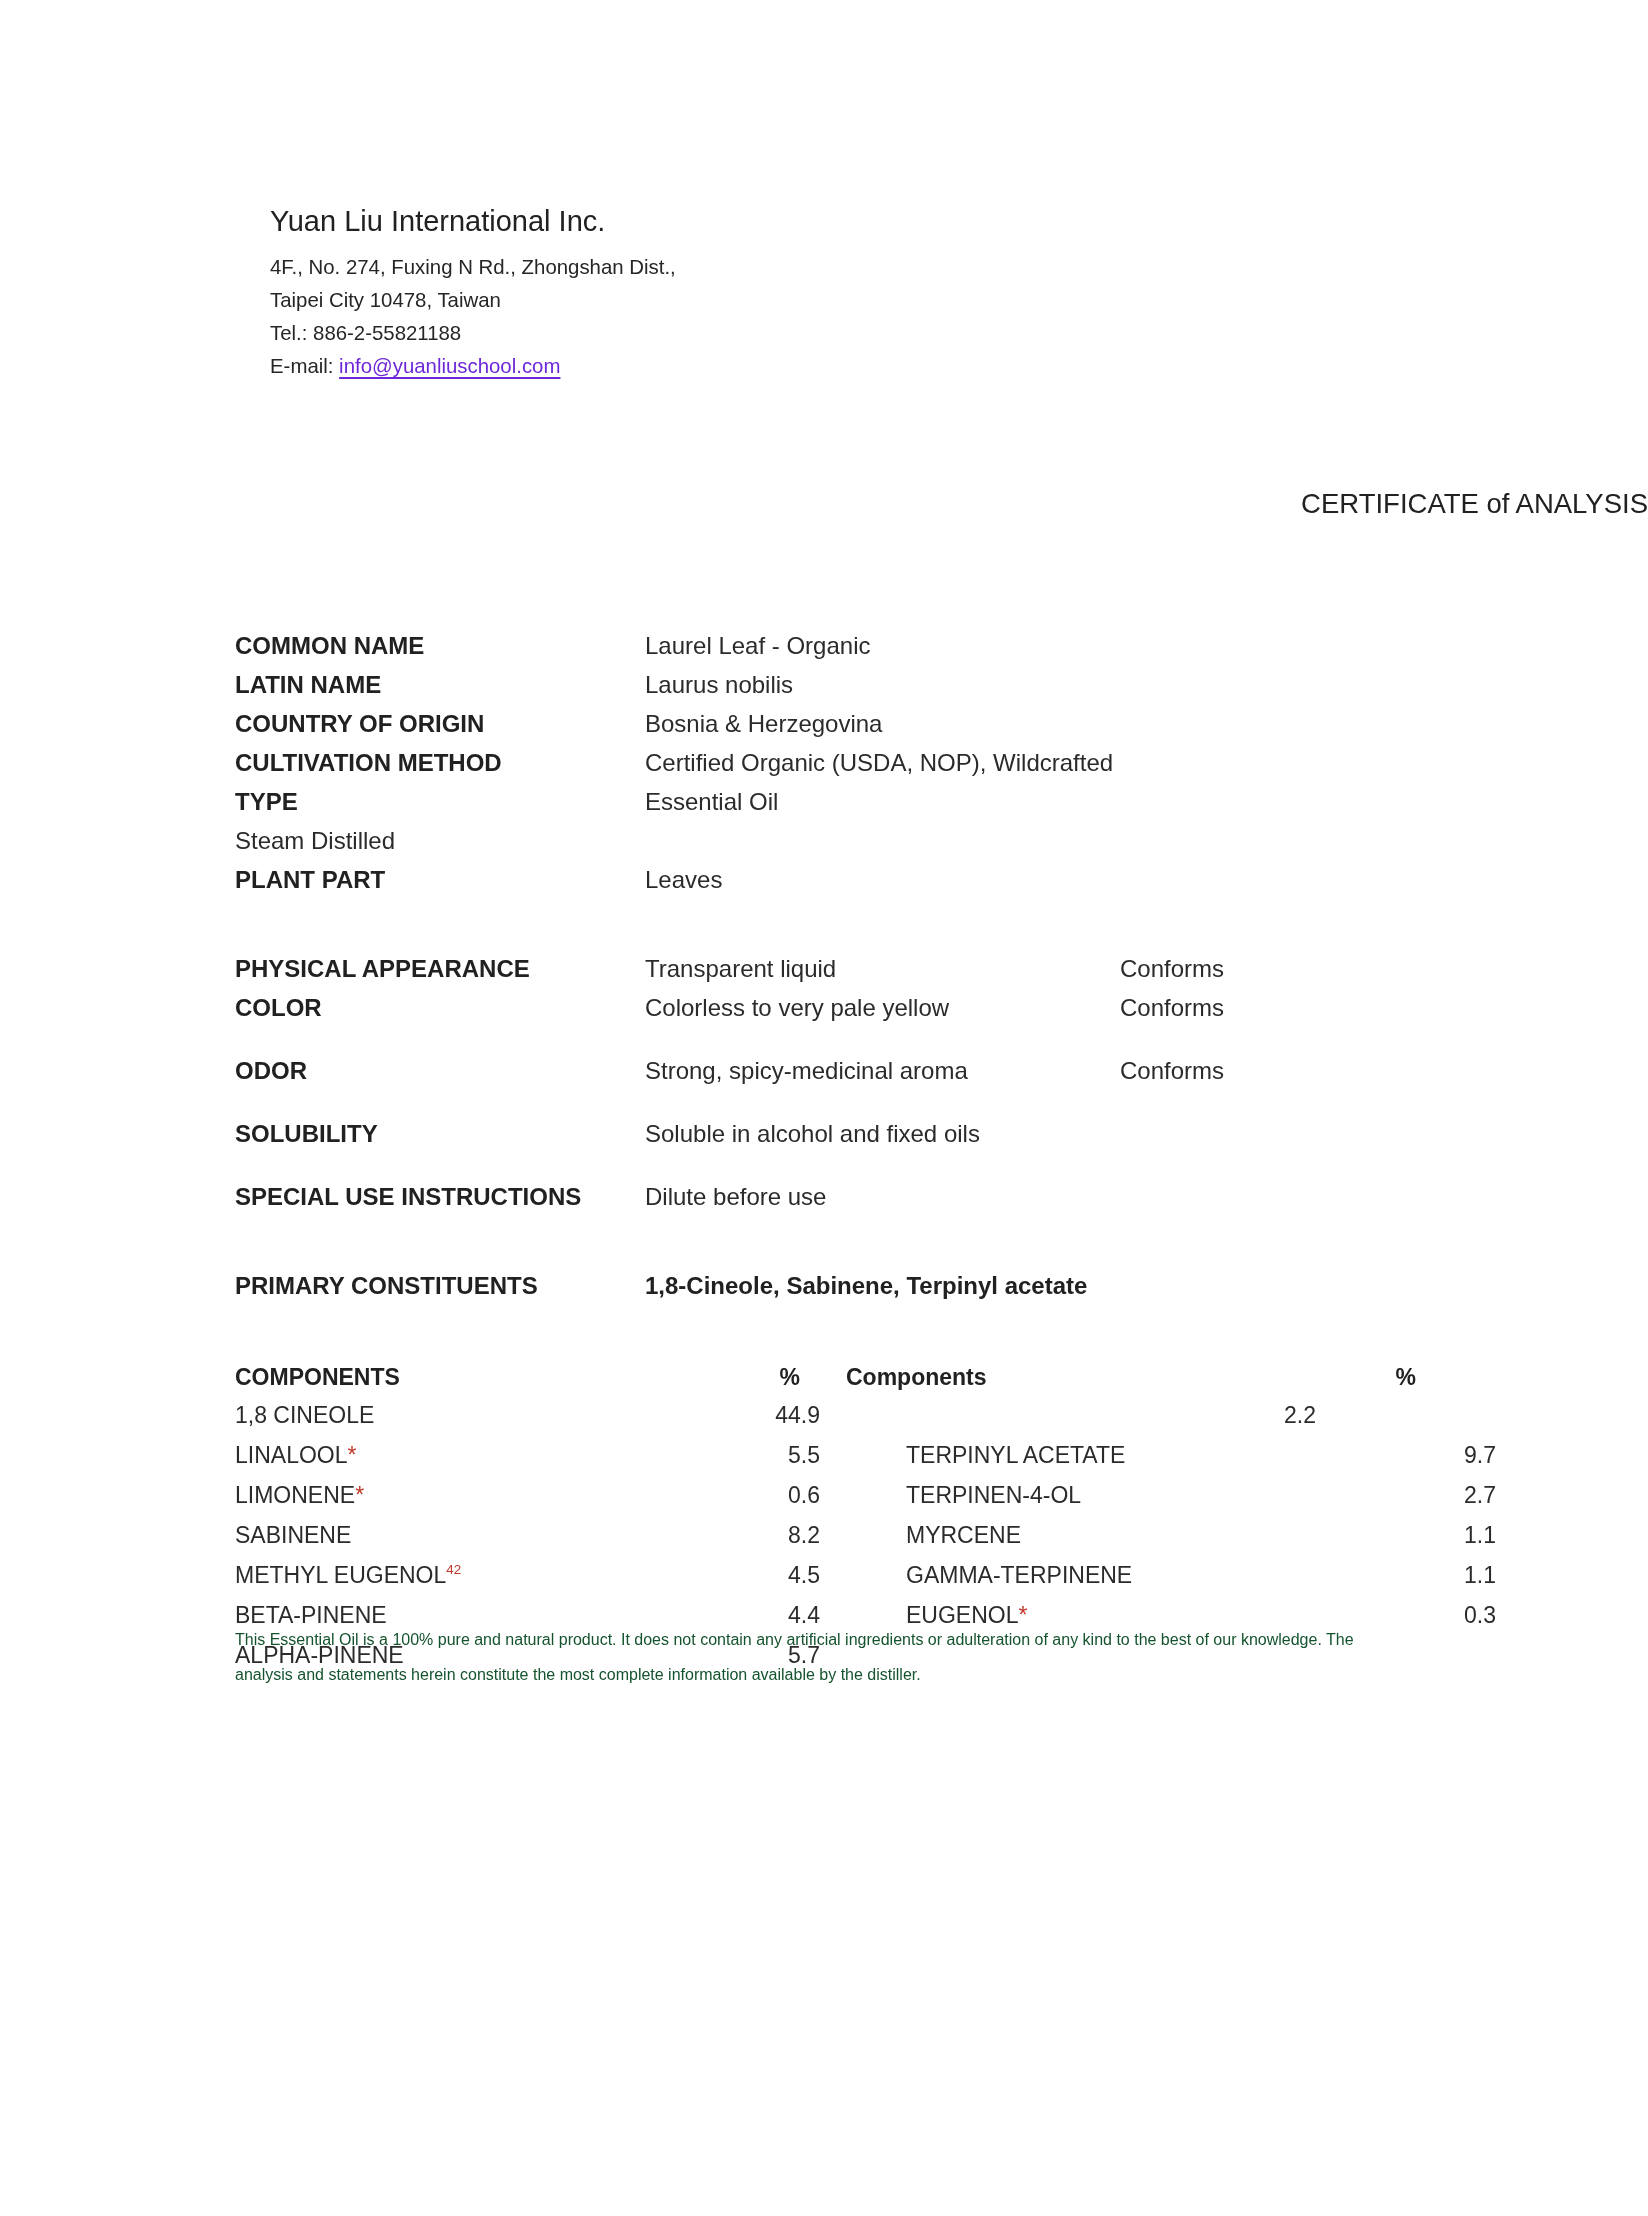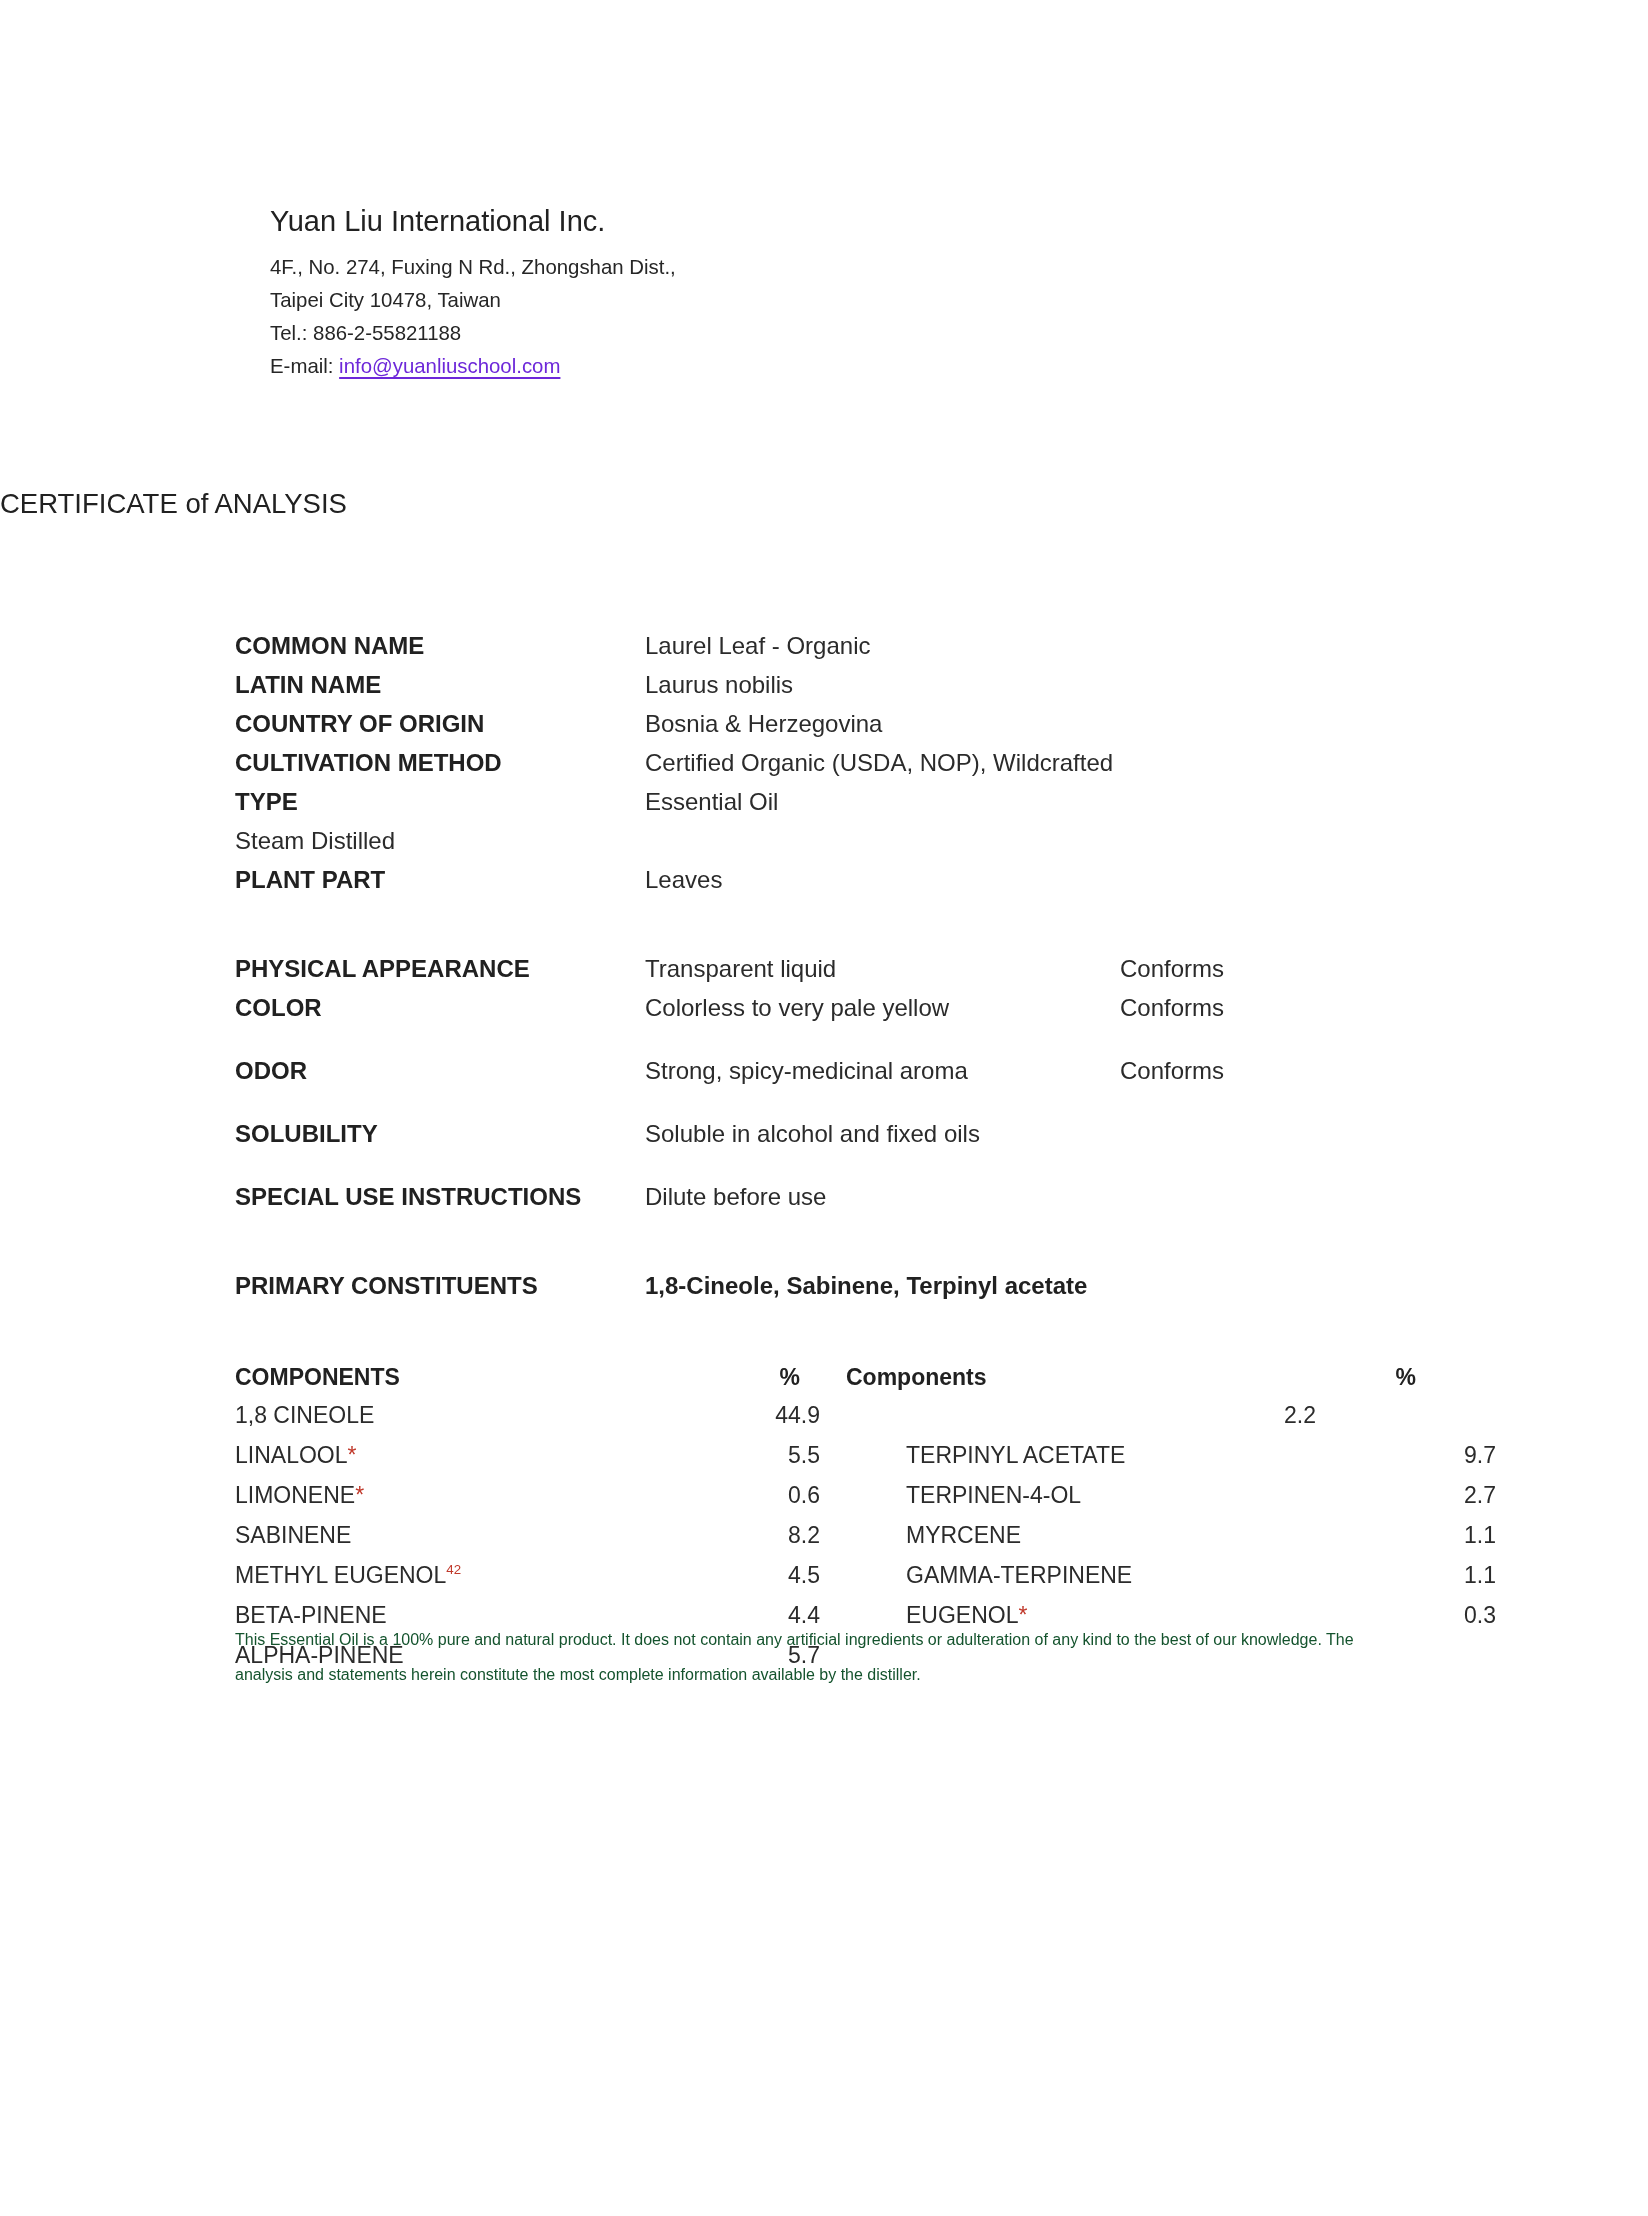--- a/index.html
+++ b/index.html
@@ -12,21 +12,21 @@
     color:#262626;
     overflow:hidden;
   }
   
   .letterhead{position:absolute;left:270px;top:204px;}
   .company-name{font-size:29px;line-height:35px;font-weight:400;color:#212121;}
   .address{margin-top:12px;font-size:20.4px;line-height:33px;font-weight:400;color:#262626;}
   .email-line{white-space:nowrap;}
   a.email{color:#6d28d9;text-decoration:underline;text-decoration-thickness:1.8px;text-underline-offset:4.4px;cursor:pointer;}
   
-  .doc-title{position:absolute;left:0;top:486px;width:1648px;margin:0;text-align:left;
+  .doc-title{position:absolute;left:0;top:486px;width:1648px;margin:0;text-align:right;
     font-size:27.5px;line-height:35px;font-weight:400;color:#212121;}
   
   .frow{display:grid;grid-template-columns:410px 475px 1fr;font-size:24px;line-height:39px;}
   .flabel{font-weight:600;color:#212121;}
   .fvalue{font-weight:400;color:#2b2b2b;}
   .fstatus{font-weight:400;color:#2b2b2b;}
   .product-info{position:absolute;left:235px;top:626px;width:1181px;}
   .specs{position:absolute;left:235px;top:949px;width:1181px;}
   .gap-row{margin-top:24px;}
   .primary{position:absolute;left:235px;top:1266px;width:1181px;}

